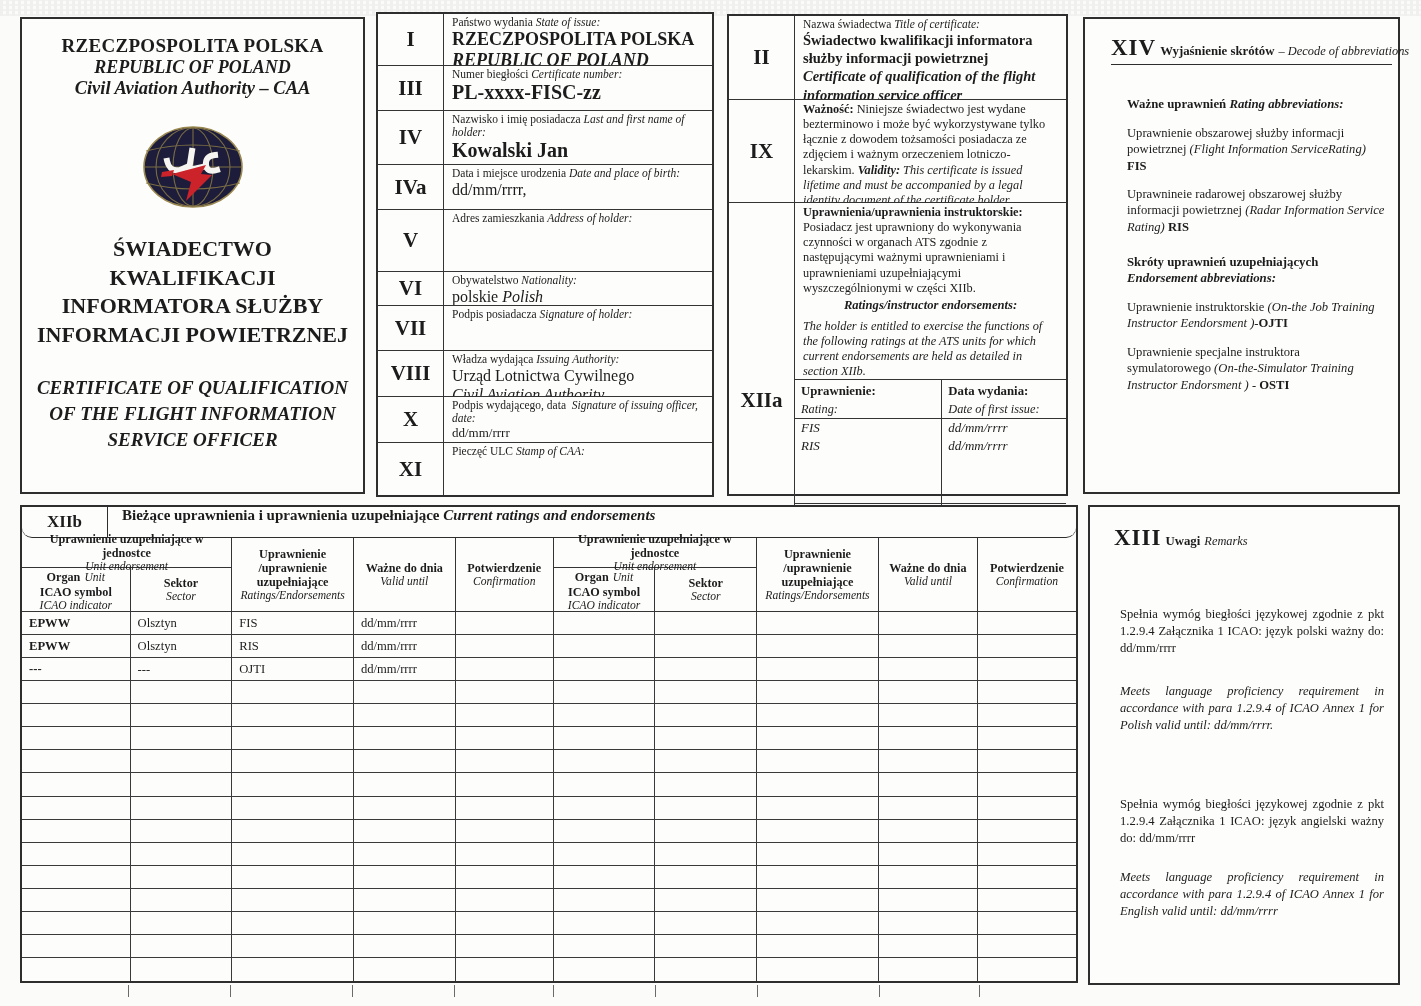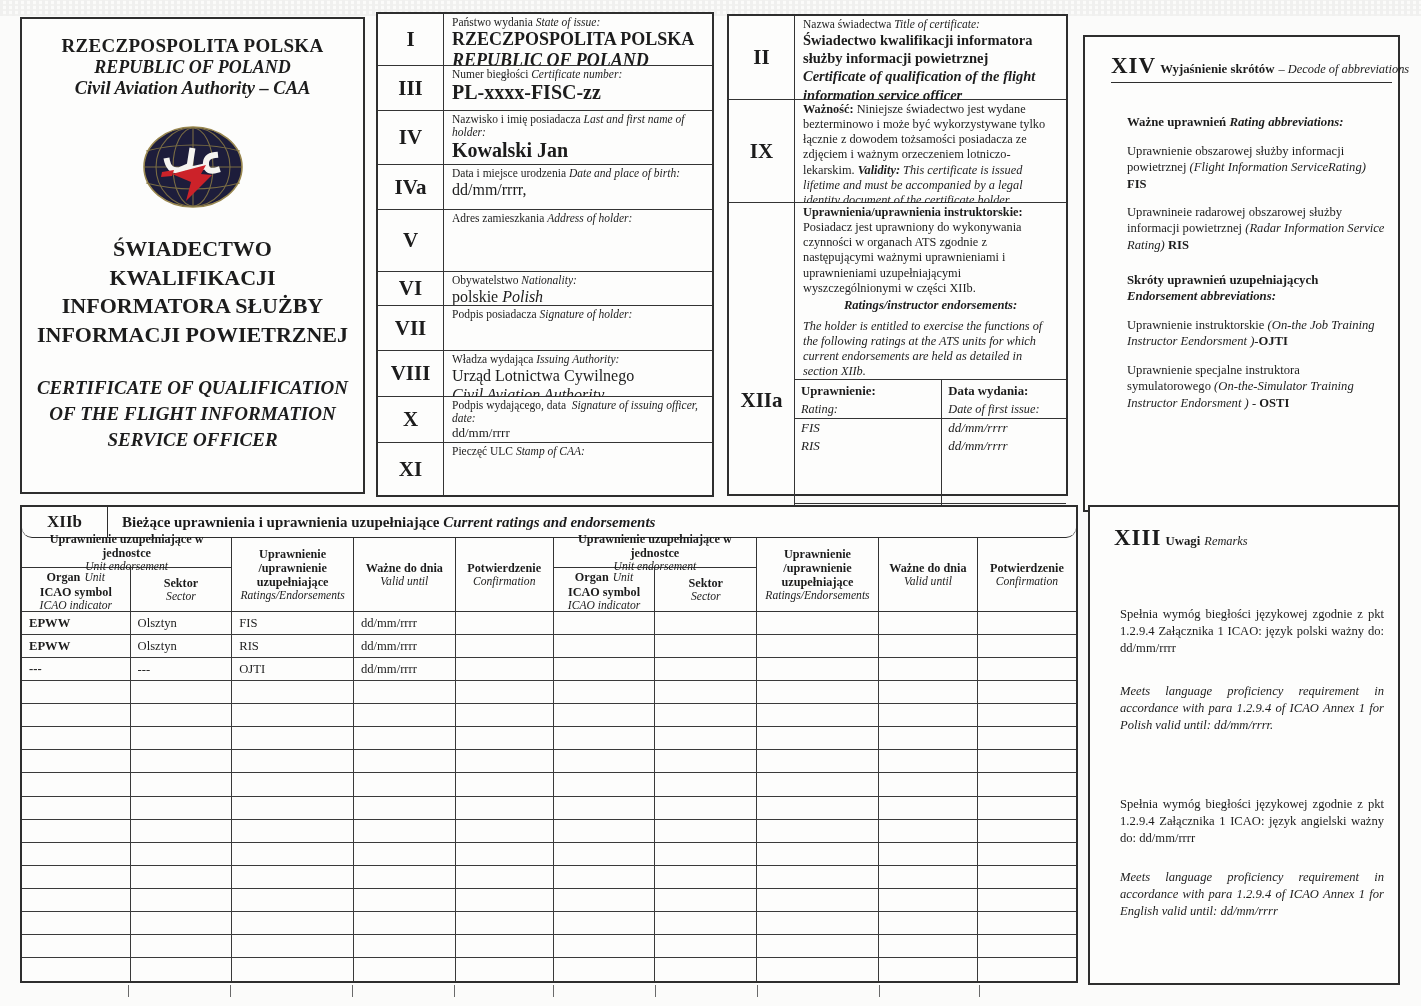--- a/index.html
+++ b/index.html
@@ -7,21 +7,21 @@
   body { font-family:"Liberation Serif","DejaVu Serif",serif; color:#1c1c1c; }
   .page { position:relative; width:1421px; height:1006px; background:#fbfbfa; overflow:hidden; }
   .texture { position:absolute; left:0; top:0; width:1421px; height:16px; opacity:.45;
     background:
       repeating-linear-gradient(90deg,#e4e4e2 0 3px,transparent 3px 6px),
       repeating-linear-gradient(0deg,#e8e8e6 0 2px,transparent 2px 5px); }
   .panel { position:absolute; background:#fdfdfc; border:2px solid #2e2e2e; }
   #panel1 { left:20px; top:17px; width:345px; height:477px; text-align:center; padding-top:16px; }
   #panel2 { left:376px; top:12px; width:338px; height:485px; display:flex; flex-direction:column; }
   #panel3 { left:727px; top:14px; width:341px; height:482px; display:flex; flex-direction:column; }
-  #panel4 { left:1083px; top:35px; width:317px; height:477px; }
+  #panel4 { left:1083px; top:17px; width:317px; height:477px; }
   #panel-xiib { left:20px; top:505px; width:1058px; height:478px; display:flex; flex-direction:column; }
   #panel-xiii { left:1088px; top:505px; width:312px; height:480px; }
 
   .b { font-weight:700; } .it { font-style:italic; }
 
   
   .p1-country { font-size:19px; font-weight:700; letter-spacing:.3px; }
   .p1-country-en { font-size:18px; font-weight:700; font-style:italic; }
   .p1-auth { margin-top:10px; font-size:19.5px; font-weight:700; }
   .p1-auth-en { font-size:18.5px; font-weight:700; font-style:italic; }
@@ -77,21 +77,21 @@
   
   .xiii-head { margin:18px 6px 0 24px; padding-bottom:3px; white-space:nowrap; }
   .xiii-body { padding:0 14px 0 30px; }
   .rem { font-size:12.6px; line-height:1.35; text-align:justify; }
   .rem.m1 { margin-top:52px; } .rem.m2 { margin-top:26px; } .rem.m3 { margin-top:62px; } .rem.m4 { margin-top:22px; }
 
   
   :root { --cols: 10.3% 9.65% 11.55% 9.65% 9.3% 9.65% 9.65% 11.55% 9.4% 9.3%; }
   .xiib-title { display:flex; border-bottom:1.5px solid #2e2e2e; height:31px; flex:0 0 31px;border-radius:10px; }
   .xiib-title .tnum { flex:0 0 86px; border-right:1.5px solid #2e2e2e; display:flex; align-items:center; justify-content:center; font-size:17px; font-weight:700; }
-  .xiib-title .ttxt { flex:1; display:flex; align-items:center; padding-left:14px; font-size:15px; }
+  .xiib-title .ttxt { flex:1; display:flex; padding-left:14px; font-size:15px; }
   .hdr { display:grid; grid-template-columns:var(--cols); grid-template-rows:30px 44px; flex:0 0 74px; }
   .hc { border-right:1px solid #343434; border-bottom:1px solid #343434; display:flex; flex-direction:column; align-items:center; justify-content:center; text-align:center; line-height:1.15; padding:1px 2px; }
   .hc .hp { font-weight:700; font-size:12.2px; }
   .hc .he { font-style:italic; font-size:11.6px; }
   .hc:nth-child(n) { }
   .g1 { grid-column:1/3; grid-row:1; } .o1 { grid-column:1; grid-row:2; } .s1 { grid-column:2; grid-row:2; }
   .ra1 { grid-column:3; grid-row:1/3; } .v1 { grid-column:4; grid-row:1/3; } .co1 { grid-column:5; grid-row:1/3; }
   .g2 { grid-column:6/8; grid-row:1; } .o2 { grid-column:6; grid-row:2; } .s2 { grid-column:7; grid-row:2; }
   .ra2 { grid-column:8; grid-row:1/3; } .v2 { grid-column:9; grid-row:1/3; } .co2 { grid-column:10; grid-row:1/3; border-right:none; }
   .g-body { flex:1; display:grid; grid-auto-rows:1fr; }

